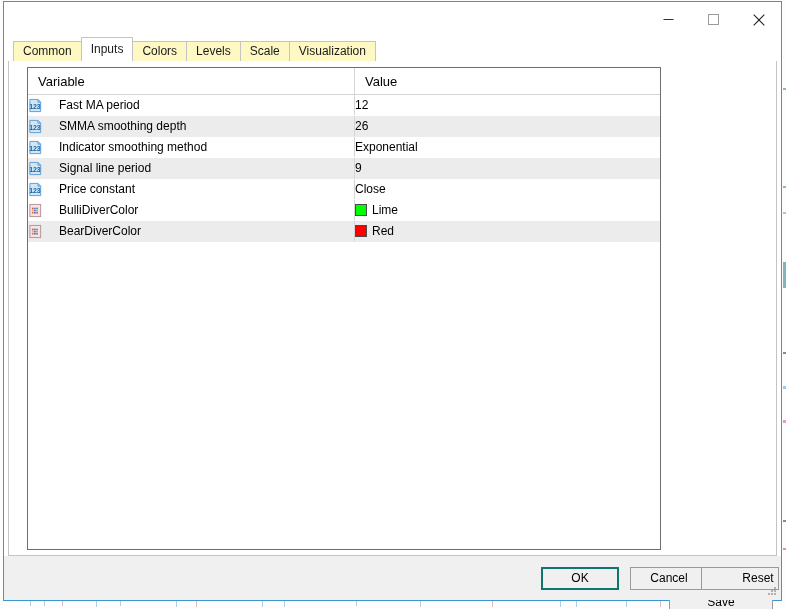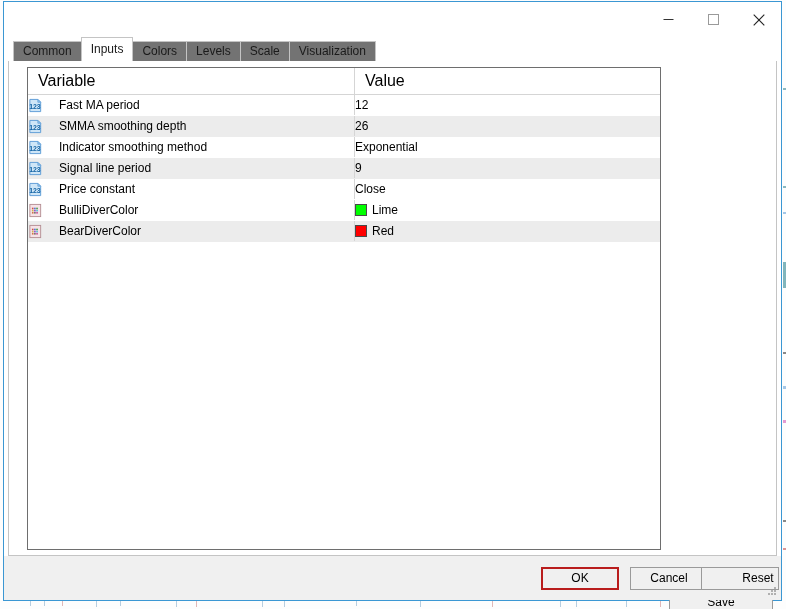--- a/index.html
+++ b/index.html
@@ -82,21 +82,21 @@
     position: relative;
     padding-left: 9px;
     display: flex;
     align-items: flex-end;
     box-sizing: border-box;
   }
   .tab {
     height: 20px;
     line-height: 19px;
     padding: 0 9px;
-    background: #737373;
+    background: #fef9c3;
     border: 1px solid #c4c4c4;
     border-bottom: none;
     box-sizing: border-box;
     font-size: 12px;
     color: #1a1a1a;
     margin-right: -1px;
     cursor: default;
     white-space: nowrap;
     position: relative;
   }
@@ -132,21 +132,21 @@
     overflow: hidden;
   }
   #table {
     width: 100%;
     border-collapse: collapse;
     table-layout: fixed;
   }
   #table th {
     font-weight: normal;
     text-align: left;
-    font-size: 16px;
+    font-size: 13px;
     height: 26px;
     background: #ffffff;
     border-bottom: 1px solid #d5d5d5;
     color: #000;
     padding: 0 0 0 10px;
     vertical-align: middle;
   }
   #table th.col-value { border-left: 1px solid #d5d5d5; }
   #table td {
     height: 20px;
@@ -230,21 +230,21 @@
     font-family: "Liberation Sans", sans-serif;
     font-size: 12px;
     color: #000;
     cursor: default;
     padding: 0;
     line-height: 21px;
     text-align: center;
   }
   #btn-ok {
     left: 537px;
-    border: 2px solid #b91c1c;
+    border: 2px solid #0f766e;
     background: #f0f0f0;
     line-height: 19px;
   }
   #btn-cancel { left: 626px; }
   #btn-reset { left: 697px; padding-left: 36px; }
 
   #grip {
     position: absolute;
     right: 3px;
     bottom: 3px;

